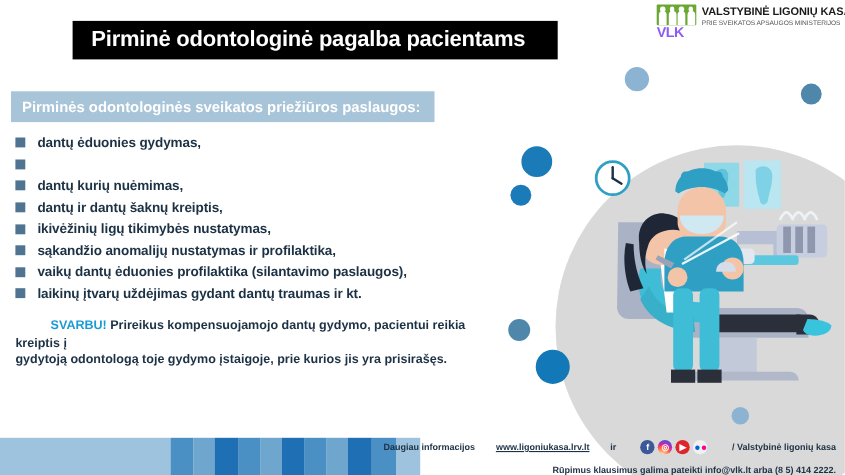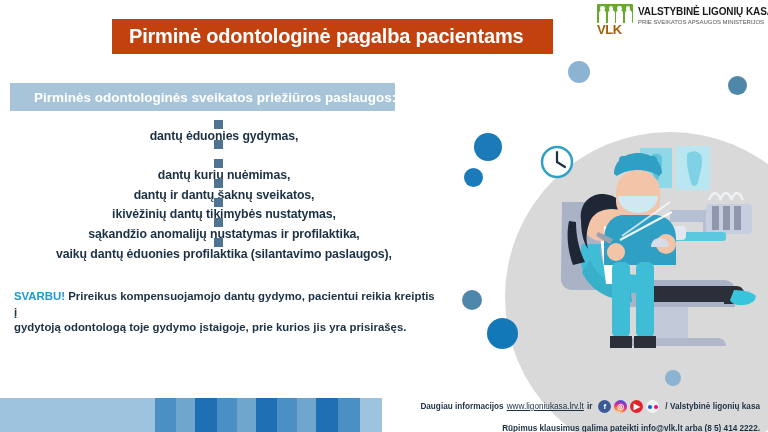--- a/index.html
+++ b/index.html
@@ -25,22 +25,22 @@
   .dot-d { left:464px; top:168px; width:19px; height:19px; background:#1b7ab8; }
   .dot-e { left:462px; top:290px; width:20px; height:20px; background:#4f87ab; }
   .dot-f { left:487px; top:318px; width:31px; height:31px; background:#1378b8; }
   .dot-g { left:665px; top:370px; width:16px; height:16px; background:#8cb4d2; }
   .dot-h = {}
 
   
   .title-bar {
     position:absolute; left:66px; top:19px;
     width:441px; height:35px;
-    background:#c2410c;
-    display:flex; align-items:center;margin-left:46px;
+    background:#000000;
+    display:flex; align-items:center;
   }
   .title-bar .t {
     color:#ffffff; font-size:20px; font-weight:bold;
     padding-left:17px; letter-spacing:-0.2px;
     white-space:nowrap;
   }
 
   .logo { position:absolute; left:597px; top:4px; display:flex; align-items:flex-start; gap:5px; }
   .logo-mark { width:36px; position:relative; }
   .logo-sq {
@@ -49,62 +49,62 @@
   }
   .logo-sq .fig {
     position:absolute; bottom:0; width:7px; height:13px; background:#ffffff;
     border-radius:3.5px 3.5px 0 0;
   }
   .logo-sq .fig::before{
     content:""; position:absolute; left:1.2px; top:-4px; width:4.6px; height:4.6px;
     background:#ffffff; border-radius:50%;
   }
   .logo-sq .f1{left:2px;} .logo-sq .f2{left:10.5px;} .logo-sq .f3{left:19px;} .logo-sq .f4{left:27.5px;}
-  .logo-vlk { font-size:13px; font-weight:bold; color:#a16207; line-height:14px; letter-spacing:-0.4px;}
+  .logo-vlk { font-size:13px; font-weight:bold; color:#8b5cf6; line-height:14px; letter-spacing:-0.4px;}
   .logo-text { padding-top:2px; }
   .logo-l1 { font-size:10px; font-weight:bold; color:#1a1a1a; letter-spacing:-0.1px; line-height:12px; white-space:nowrap;}
   .logo-l2 { font-size:6px; color:#555; letter-spacing:-0.05px; line-height:9px; white-space:nowrap;}
 
   
   .svc-band {
     position:absolute; left:10px; top:83px;
     width:385px; height:28px;
     background:#a8c4d8;
     display:flex; align-items:center;
   }
   .svc-band .t {
     color:#ffffff; font-size:13.5px; font-weight:bold;
-    padding-left:24px; white-space:nowrap;
+    padding-left:10px; white-space:nowrap;
   }
 
   
   .list { position:absolute; left:14px; top:120px; width:420px; }
-  .li { display:flex; align-items:center; height:19.6px;flex-direction:column; }
+  .li { display:flex; align-items:center; height:19.6px; }
   .li .sq {
     width:9px; height:9px; background:#4f7390; flex:0 0 9px; margin-right:11px;
   }
   .li .lbl {
     font-size:12.3px; font-weight:bold; color:#1c3144;
     white-space:nowrap; letter-spacing:-0.1px;
   }
 
   
   .note { position:absolute; left:14px; top:289px; width:425px; }
   .note .ln { font-size:11.4px; font-weight:bold; color:#1c3144; line-height:15.5px; }
-  .note .hl { color:#1b9ad6; }
+  .note .hl { color:#1b9ad6;margin-left:32px; }
 
   
   .stripe { position:absolute; left:0; top:398px; width:382px; height:34px; display:flex; }
   .stripe i { display:block; height:100%; }
 
   
   .footer { position:absolute; right:8px; top:400px; text-align:right; }
-  .f-row1 { display:flex; align-items:center; justify-content:flex-end; gap:3px; }
+  .f-row1 { display:flex; align-items:center; justify-content:flex-end; gap:19px; }
   .f-txt { font-size:8.2px; font-weight:bold; color:#1c3144; white-space:nowrap; }
-  .f-link { font-size:8.2px; font-weight:normal; color:#1c3144; text-decoration:underline; white-space:nowrap; }
+  .f-link { font-size:8.2px; font-weight:bold; color:#1c3144; text-decoration:underline; white-space:nowrap; }
   .f-row2 { margin-top:4px; }
   .soc { display:flex; gap:3px; margin:0 3px; }
   .soc span {
     width:13px; height:13px; border-radius:50%; display:flex;
     align-items:center; justify-content:center; color:#fff; font-size:8px; font-weight:bold;
   }
   .s-fb { background:#3b5998; }
   .s-ig { background:radial-gradient(circle at 30% 107%, #fdf497 0%, #fd5949 45%, #d6249f 60%, #285aeb 90%); }
   .s-yt { background:#e0242b; }
   .s-fl { background:#f1f1f1; position:relative; }
@@ -225,33 +225,37 @@
       </div>
     <div class="li">
         <span class="sq"></span>
       </div>
     <div class="li">
         <span class="sq"></span>
         <span class="lbl">dantų kurių nuėmimas,</span>
       </div>
     <div class="li">
         <span class="sq"></span>
-        <span class="lbl">dantų ir dantų šaknų sveikatos,</span>
-      </div>
-    <div class="li">
-        <span class="sq"></span>
-        <span class="lbl">ikivėžinių dantų tikimybės nustatymas,</span>
+        <span class="lbl">dantų ir dantų šaknų kreiptis,</span>
+      </div>
+    <div class="li">
+        <span class="sq"></span>
+        <span class="lbl">ikivėžinių ligų tikimybės nustatymas,</span>
       </div>
     <div class="li">
         <span class="sq"></span>
         <span class="lbl">sąkandžio anomalijų nustatymas ir profilaktika,</span>
       </div>
     <div class="li">
         <span class="sq"></span>
         <span class="lbl">vaikų dantų ėduonies profilaktika (silantavimo paslaugos),</span>
+      </div>
+    <div class="li">
+        <span class="sq"></span>
+        <span class="lbl">laikinų įtvarų uždėjimas gydant dantų traumas ir kt.</span>
       </div>
   </div>
 
   <div class="note">
     <div class="ln"><span class="hl">SVARBU!</span><span> Prireikus kompensuojamojo dantų gydymo, pacientui reikia kreiptis į</span></div>
     <div class="ln">gydytoją odontologą toje gydymo įstaigoje, prie kurios jis yra prisirašęs.</div>
   </div>
 
   <div class="stripe" id="stripe">
       <i style="width: 155px; background: rgb(157, 195, 222);"></i>

